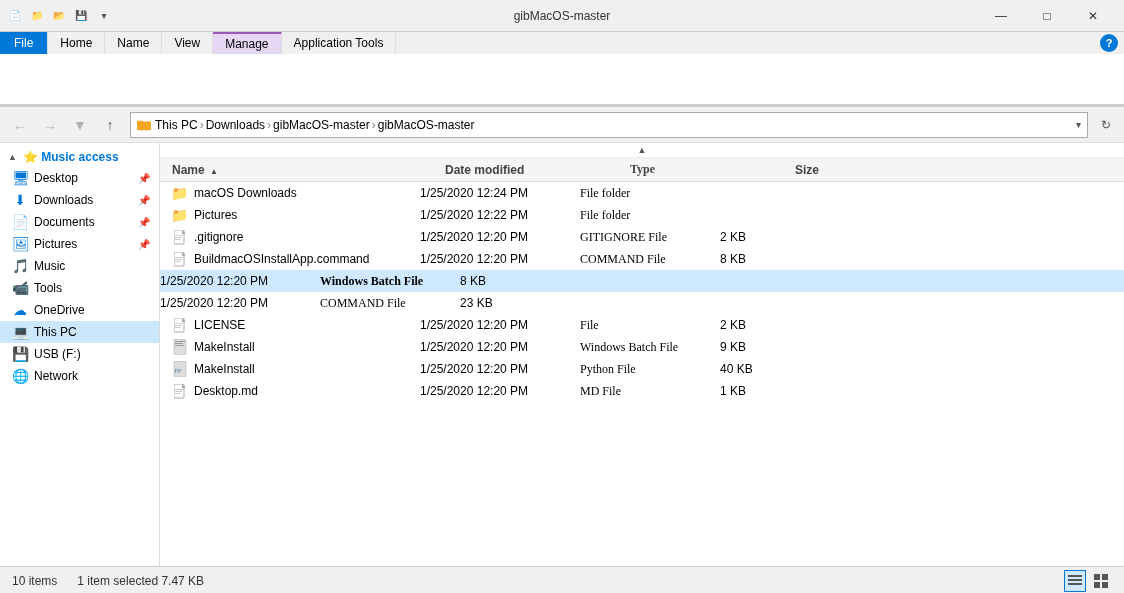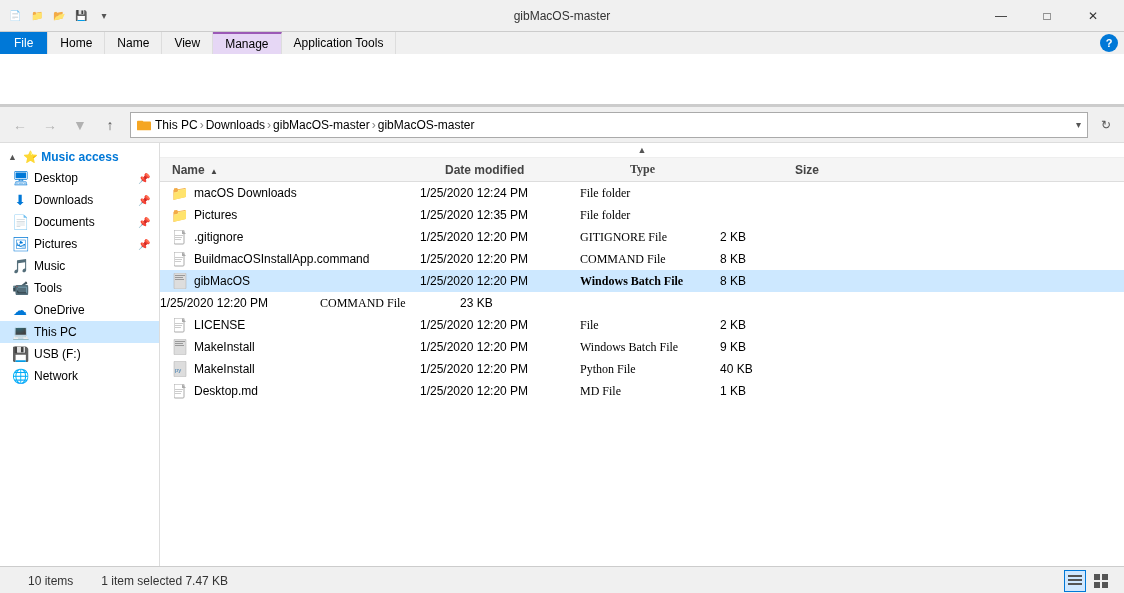--- a/index.html
+++ b/index.html
@@ -302,21 +302,21 @@
     </div>
     <div class="col-date">1/25/2020 12:24 PM</div>
     <div class="col-type" style="">File folder</div>
     <div class="col-size"></div>
   </div>
         <div class="file-row">
     <div class="col-name">
       <span class="file-icon folder" style="font-size:14px;">📁</span>
       <span style="">Pictures</span>
     </div>
-    <div class="col-date">1/25/2020 12:35 PM</div>
+    <div class="col-date">1/25/2020 12:22 PM</div>
     <div class="col-type" style="">File folder</div>
     <div class="col-size"></div>
   </div>
         <div class="file-row">
     <div class="col-name">
       <span class="file-icon file">
       <svg width="12" height="15" viewBox="0 0 12 15">
                 <rect x="0" y="0" width="10" height="14" rx="1" fill="#fff" stroke="#aaa" stroke-width="1"></rect>
                 <polygon points="8,0 12,4 8,4" fill="#aaa"></polygon>
                 <rect x="1" y="5" width="8" height="1" fill="#ccc"></rect>
@@ -341,31 +341,20 @@
                 <rect x="1" y="9" width="6" height="1" fill="#ccc"></rect>
               </svg>
     </span>
       <span style="">BuildmacOSInstallApp.command</span>
     </div>
     <div class="col-date">1/25/2020 12:20 PM</div>
     <div class="col-type" style="">COMMAND File</div>
     <div class="col-size">8 KB</div>
   </div>
         <div class="file-row selected">
-    <div class="col-name">
-      <span class="file-icon" style="position:relative;display:inline-flex;align-items:center;justify-content:center;">
-      <svg width="14" height="16" viewBox="0 0 14 16">
-                <rect x="1" y="0" width="12" height="16" rx="1" fill="#ddd" stroke="#aaa" stroke-width="0.5"></rect>
-                <rect x="2" y="2" width="10" height="1" fill="#999"></rect>
-                <rect x="2" y="4" width="8" height="1" fill="#999"></rect>
-                <rect x="2" y="6" width="9" height="1" fill="#999"></rect>
-              </svg>
-    </span>
-      <span style="color:#000;">gibMacOS</span>
-    </div>
     <div class="col-date">1/25/2020 12:20 PM</div>
     <div class="col-type" style="font-weight:600;">Windows Batch File</div>
     <div class="col-size">8 KB</div>
   </div>
         <div class="file-row">
     <div class="col-date">1/25/2020 12:20 PM</div>
     <div class="col-type" style="">COMMAND File</div>
     <div class="col-size">23 KB</div>
   </div>
         <div class="file-row">
@@ -430,21 +419,21 @@
     </div>
     <div class="col-date">1/25/2020 12:20 PM</div>
     <div class="col-type" style="">MD File</div>
     <div class="col-size">1 KB</div>
   </div>
       </div>
   </div>
 </div>
 
 <div class="status-bar">
-  <div style="display:flex; gap:28px;margin-left:16px;">
+  <div style="display:flex; gap:20px;">
     <span>10 items</span>
     <span>1 item selected  7.47 KB</span>
   </div>
   <div class="status-right">
     <div class="view-btn active">
       <svg width="14" height="14" viewBox="0 0 14 14">
           <rect x="0" y="1" width="14" height="2" fill="#555"></rect>
           <rect x="0" y="5" width="14" height="2" fill="#555"></rect>
           <rect x="0" y="9" width="14" height="2" fill="#555"></rect>
         </svg>

